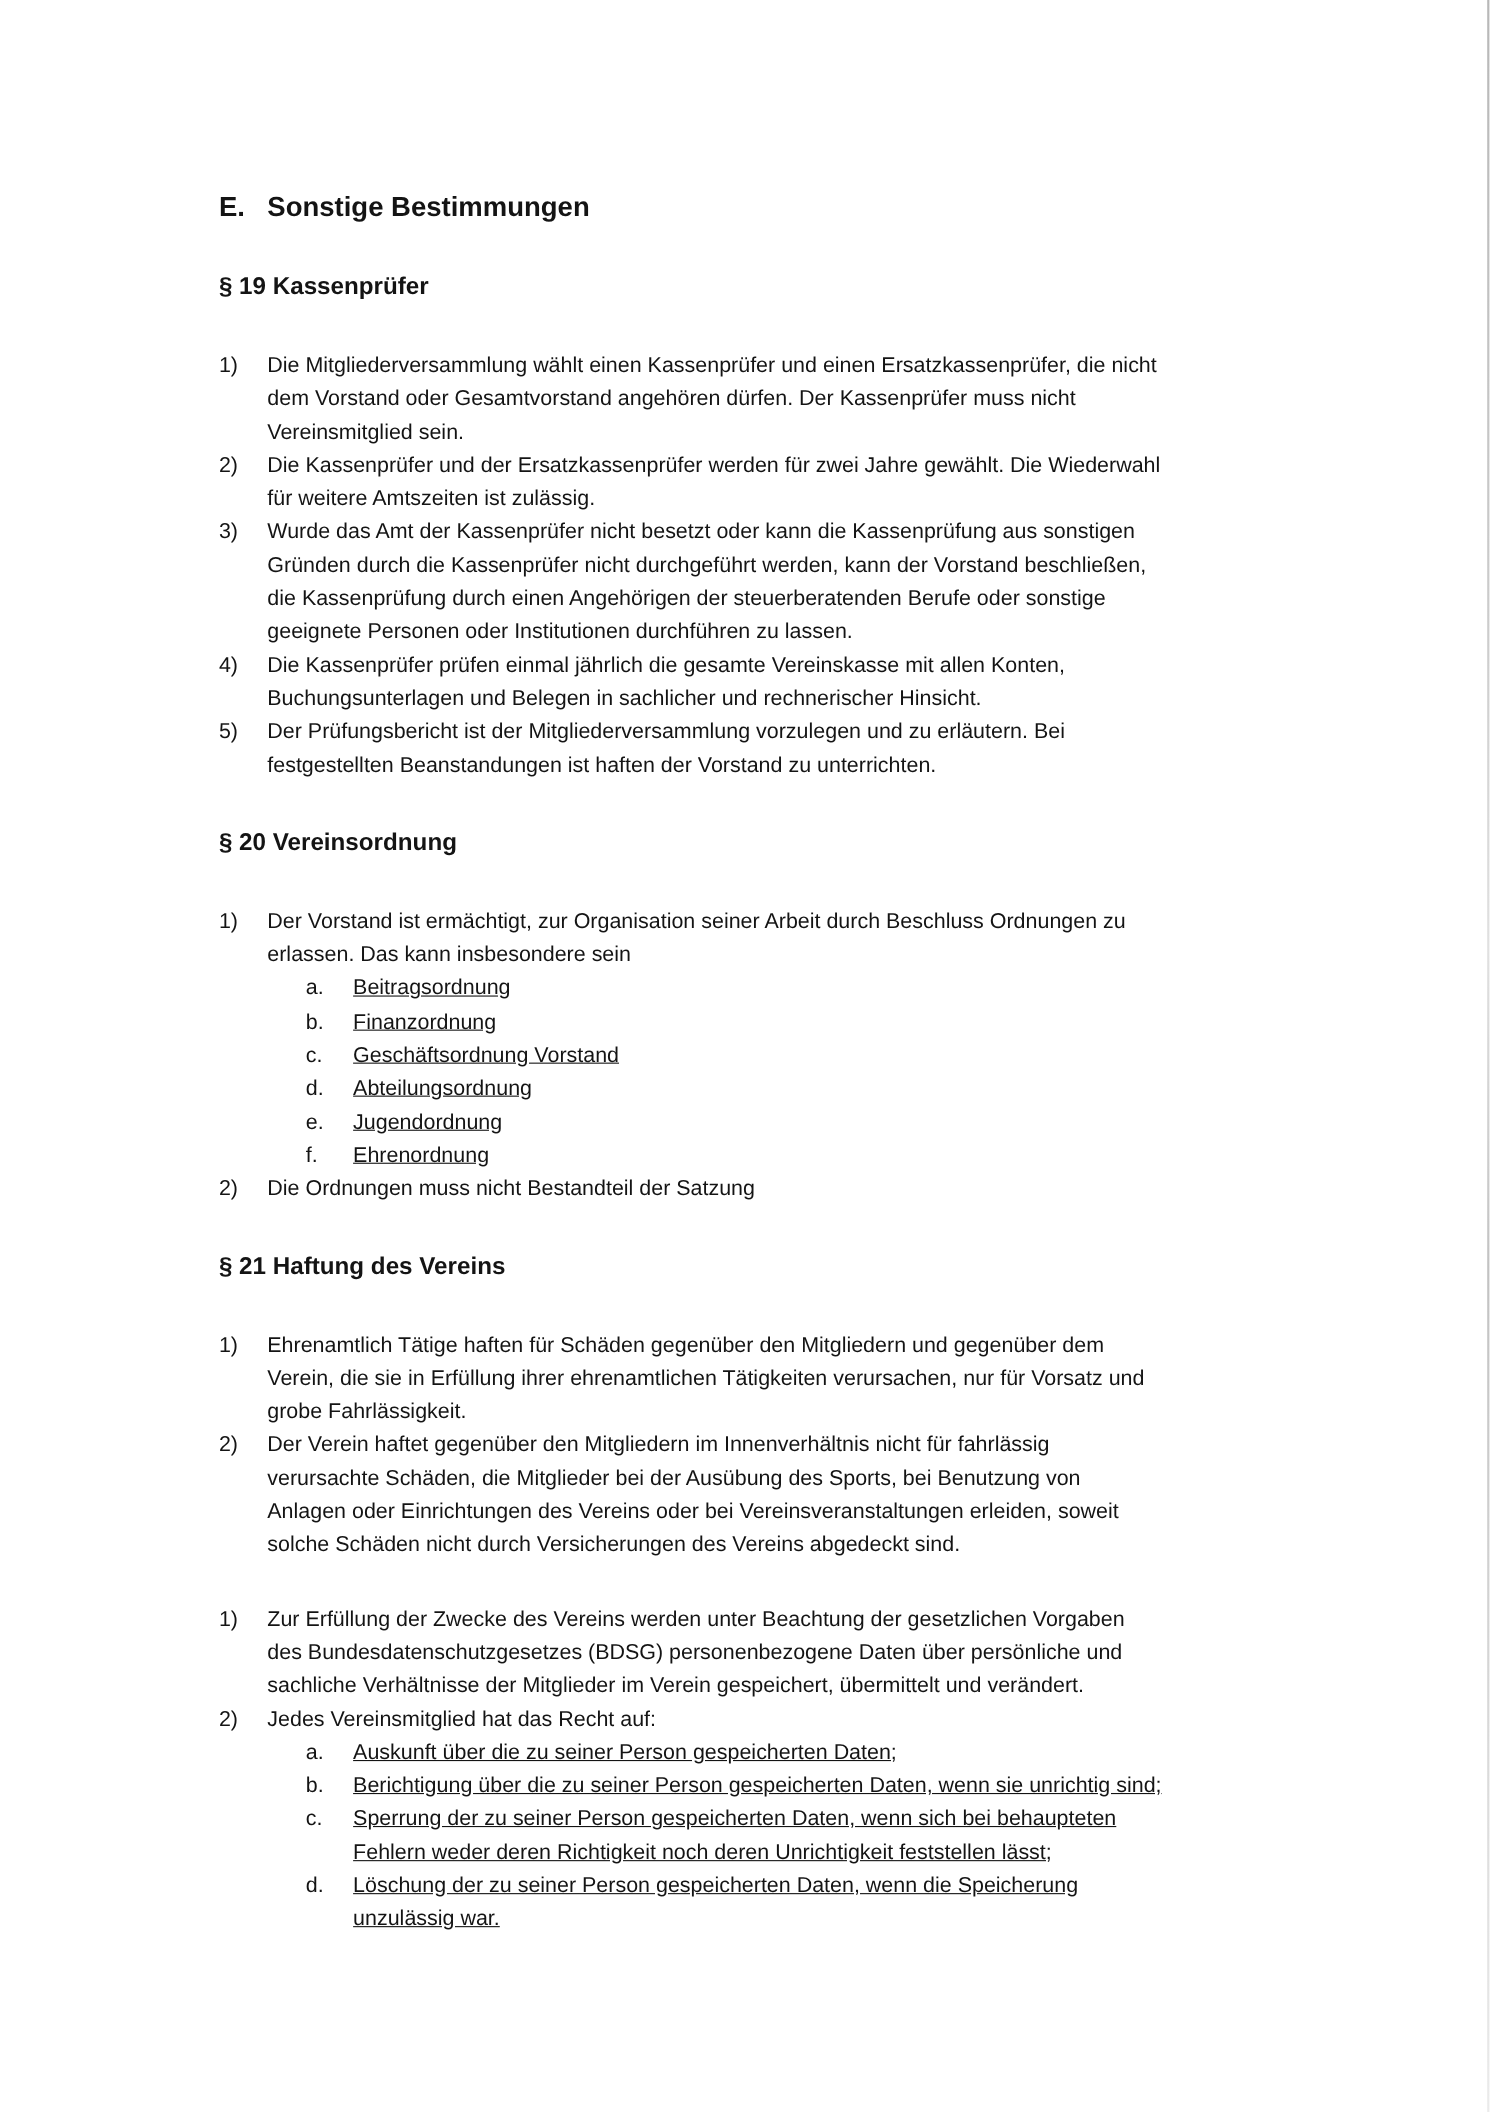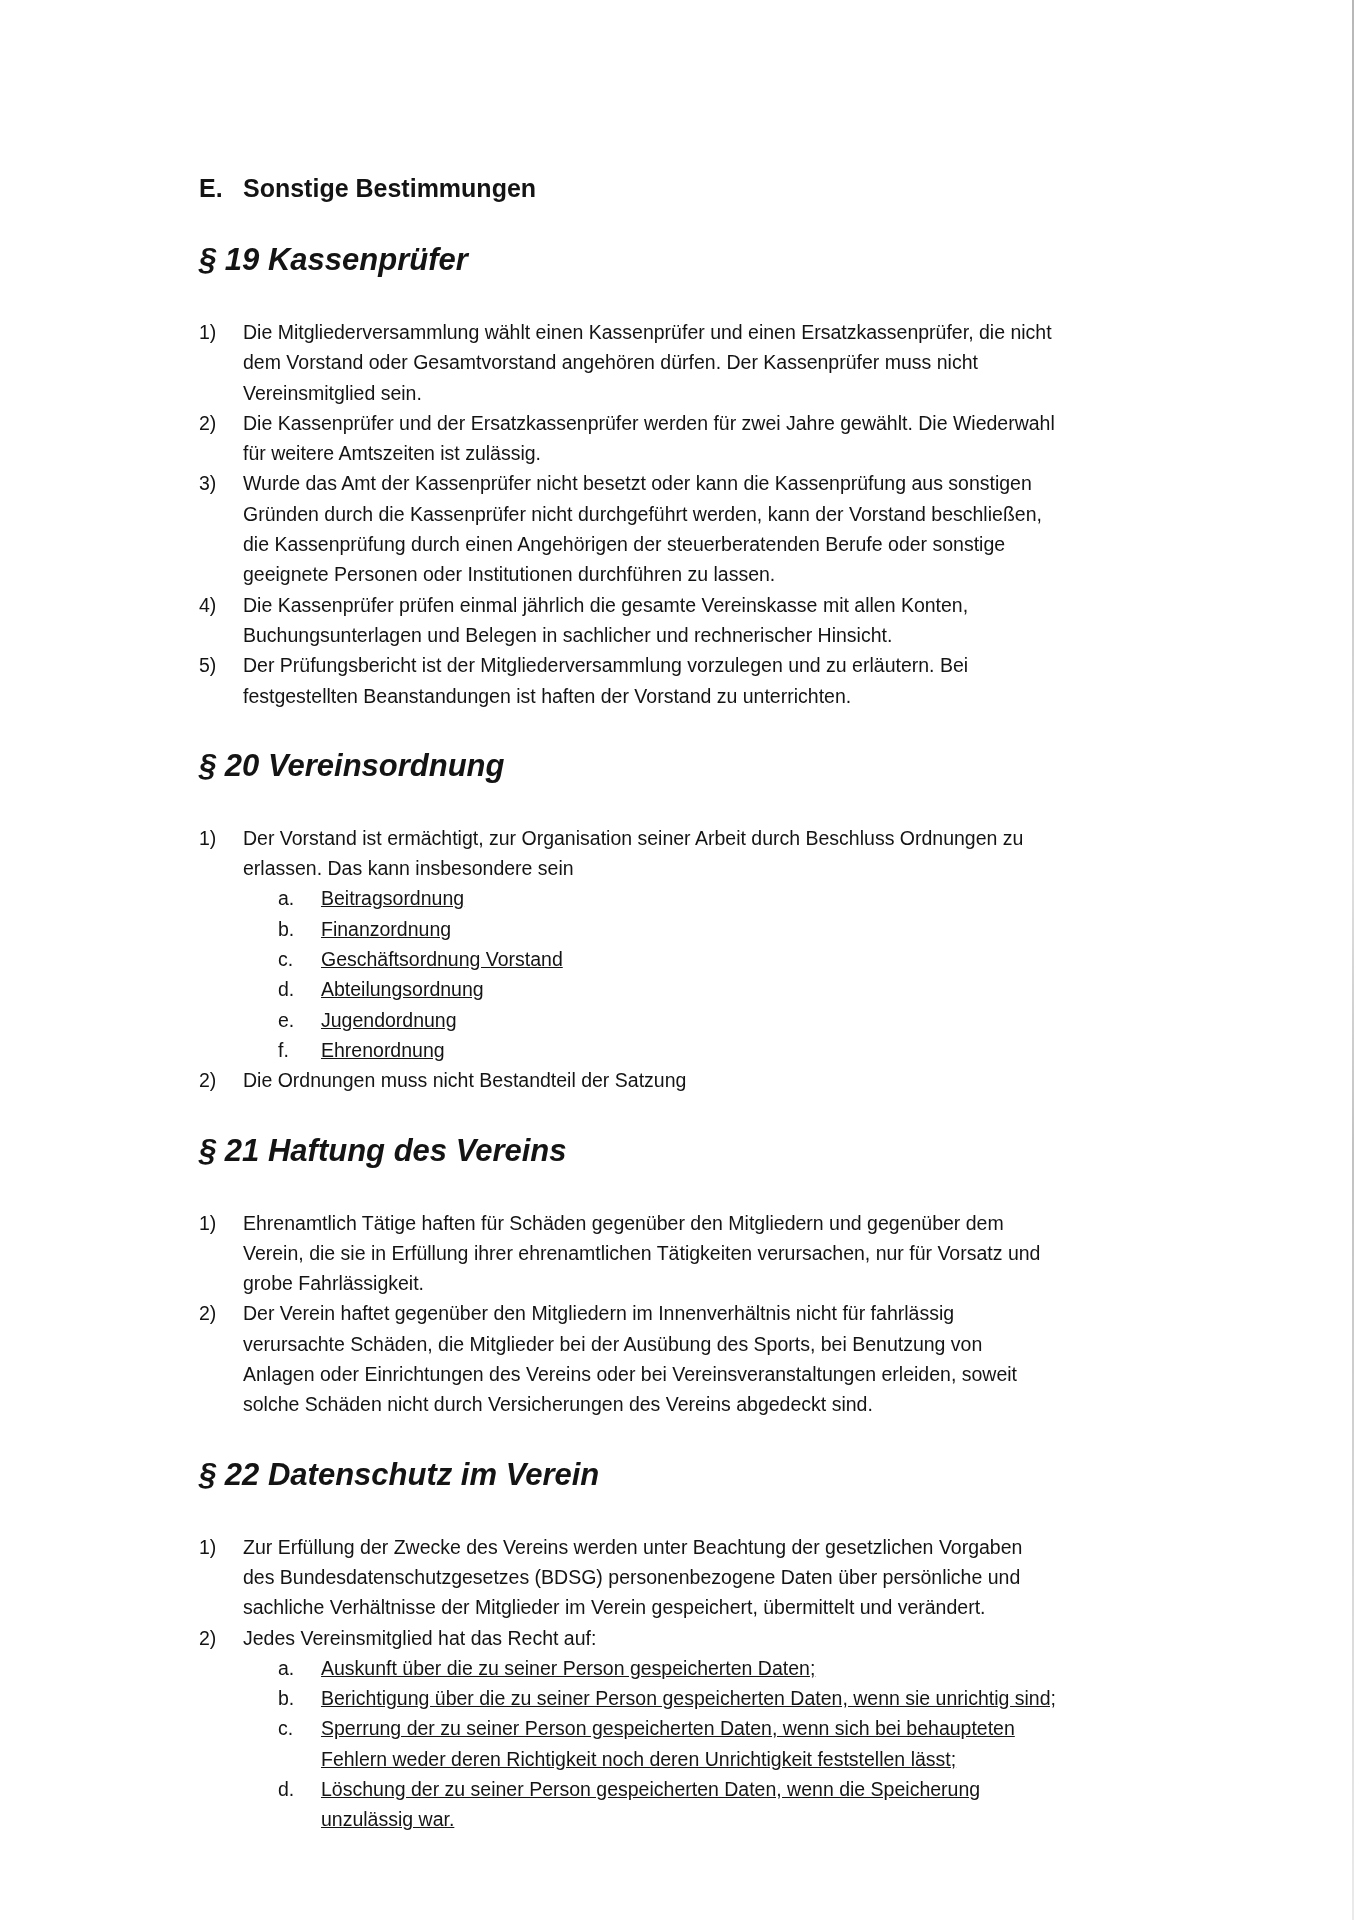--- a/index.html
+++ b/index.html
@@ -36,25 +36,24 @@
       margin: 0;
       height: 40px;
       line-height: 40px;
       display: flex;
     }
     .part-heading .letter {
       width: 44px;
       display: inline-block;
     }
     .section-heading {
-      font-size: 31px;
+      font-size: 22px;
       font-weight: bold;
       margin: 0;
       line-height: 40px;
-      font-style: italic;
     }
     .sec19-h { margin-top: 32px; }
     .sec-h { margin-top: 35px; }
     .list {
       margin: 0;
       padding: 0;
       list-style: none;
       font-size: 19.5px;
       line-height: 30.3px;
     }
@@ -190,21 +189,20 @@
           <span class="num">2)</span>
           <span class="txt">Der Verein haftet gegenüber den Mitgliedern im Innenverhältnis nicht für fahrlässig
 verursachte Schäden, die Mitglieder bei der Ausübung des Sports, bei Benutzung von
 Anlagen oder Einrichtungen des Vereins oder bei Vereinsveranstaltungen erleiden, soweit
 solche Schäden nicht durch Versicherungen des Vereins abgedeckt sind.</span>
         </li>
     </ol>
   </section>
 
   <section>
-    <h2 class="section-heading sec-h">§ 22 Datenschutz im Verein</h2>
     <ol class="list first">
       <li class="item">
           <span class="num">1)</span>
           <span class="txt">Zur Erfüllung der Zwecke des Vereins werden unter Beachtung der gesetzlichen Vorgaben
 des Bundesdatenschutzgesetzes (BDSG) personenbezogene Daten über persönliche und
 sachliche Verhältnisse der Mitglieder im Verein gespeichert, übermittelt und verändert.</span>
         </li>
       <li>
         <div class="item">
             <span class="num">2)</span>

